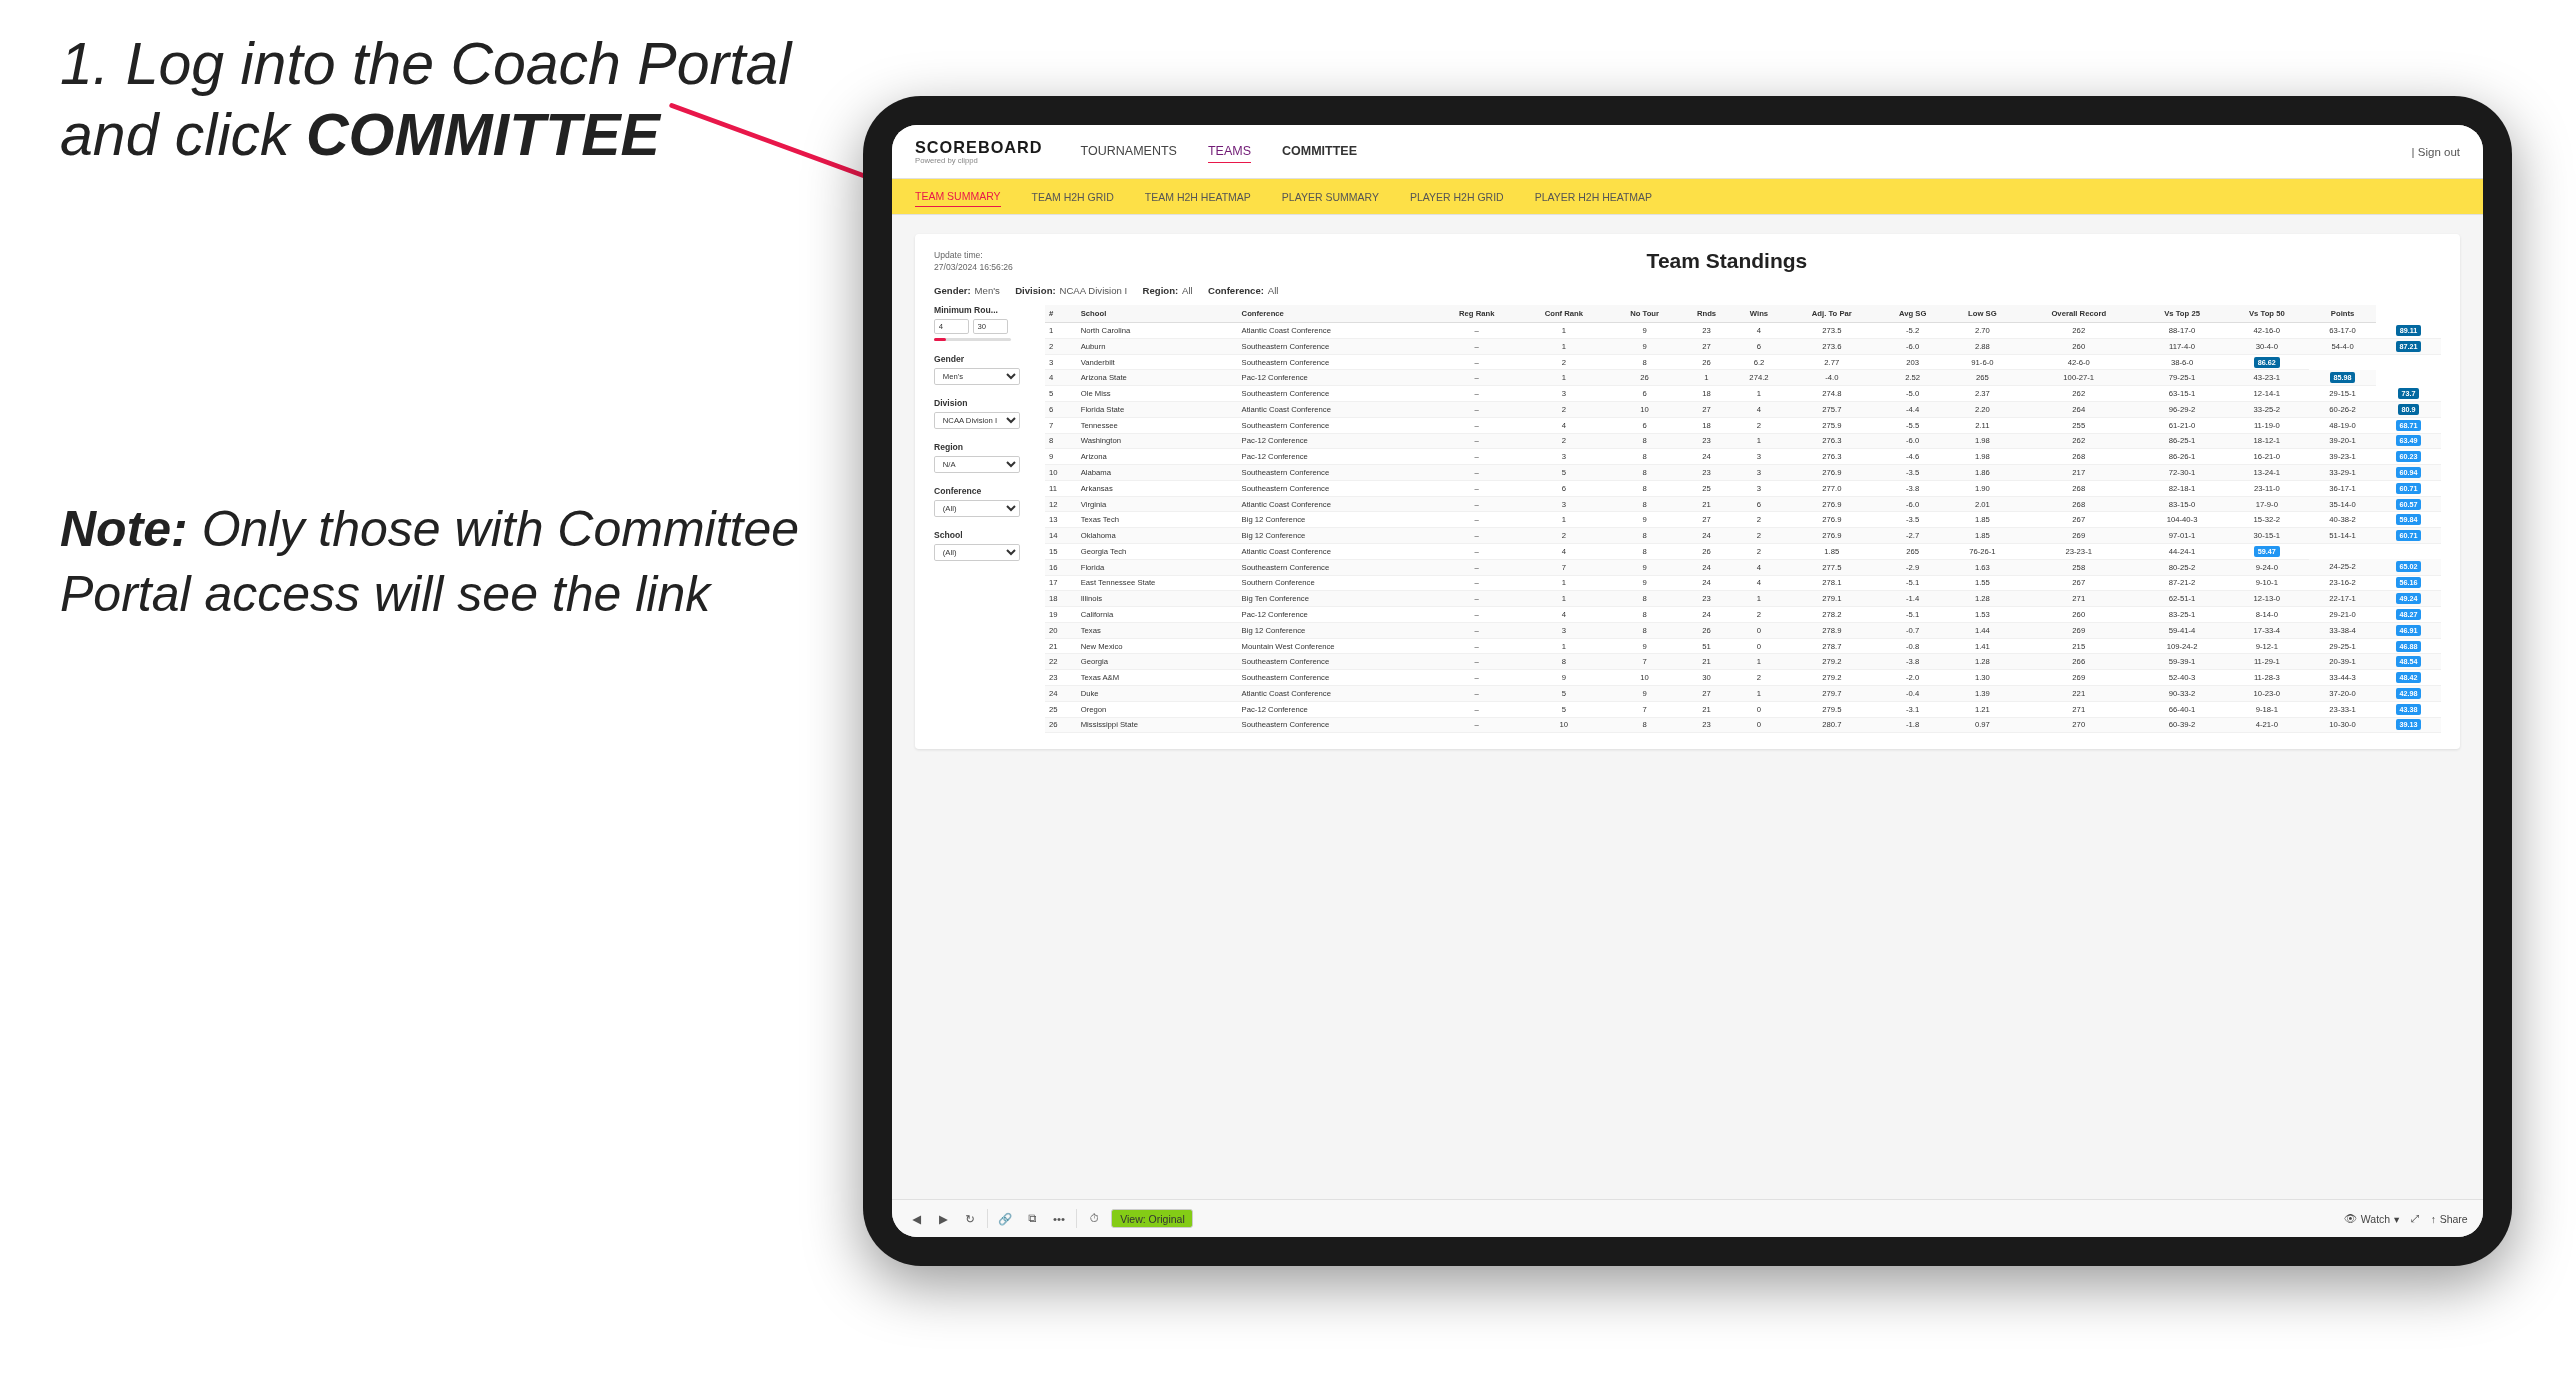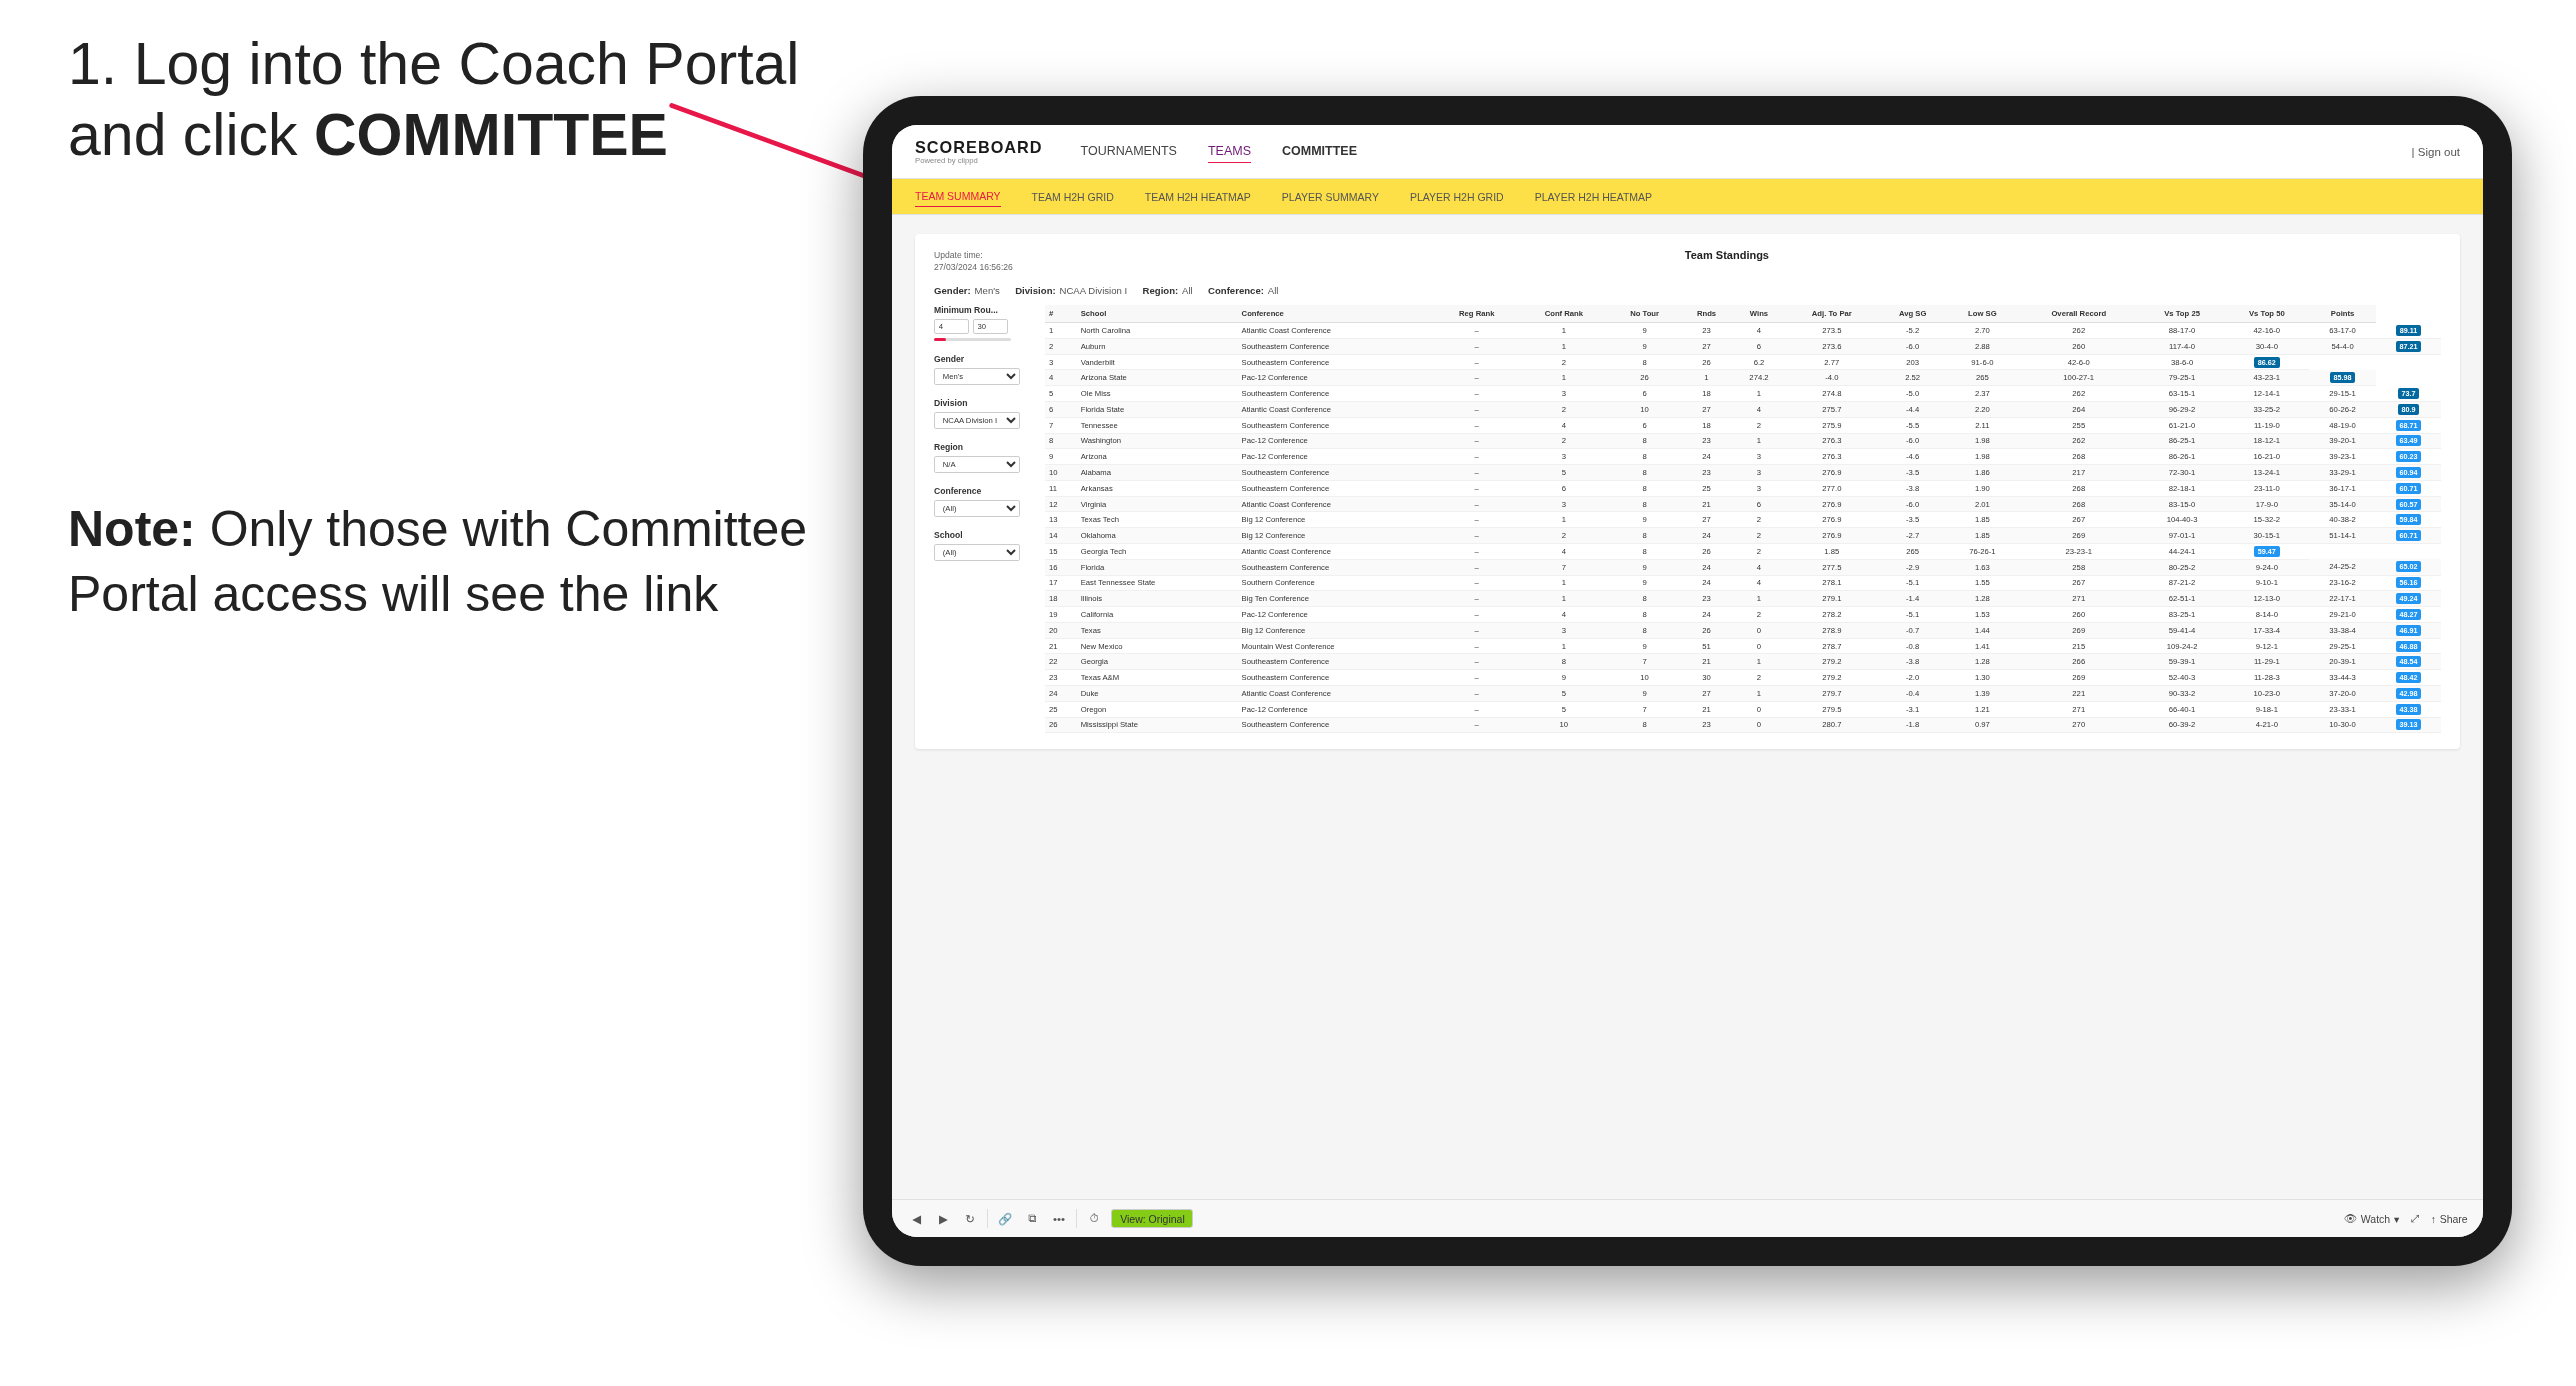--- a/index.html
+++ b/index.html
@@ -9,22 +9,23 @@
       width: 2576px;
       min-height: 1386px;
       position: relative;
       overflow: hidden;
     }
 
     
     .instruction-area {
       position: absolute;
       top: 29px;
-      left: 68px;
+      left: 60px;
       width: 786px;
+      font-style: italic;
     }
 
     .step-title {
       font-size: 59px;
       font-weight: 400;
       color: #222;
       line-height: 1.2;
       margin-bottom: 19px;
     }
 
@@ -177,21 +178,21 @@
       margin-bottom: 11.5px;
     }
 
     .update-time {
       font-size: 8.6px;
       color: #666;
       line-height: 1.4;
     }
 
     .card-title {
-      font-size: 11px;
+      font-size: 21px;
       font-weight: 600;
       color: #222;
       text-align: center;
       flex: 1;
     }
 
     .filters-row {
       display: flex;
       gap: 15.3px;
       margin-bottom: 9.6px;

